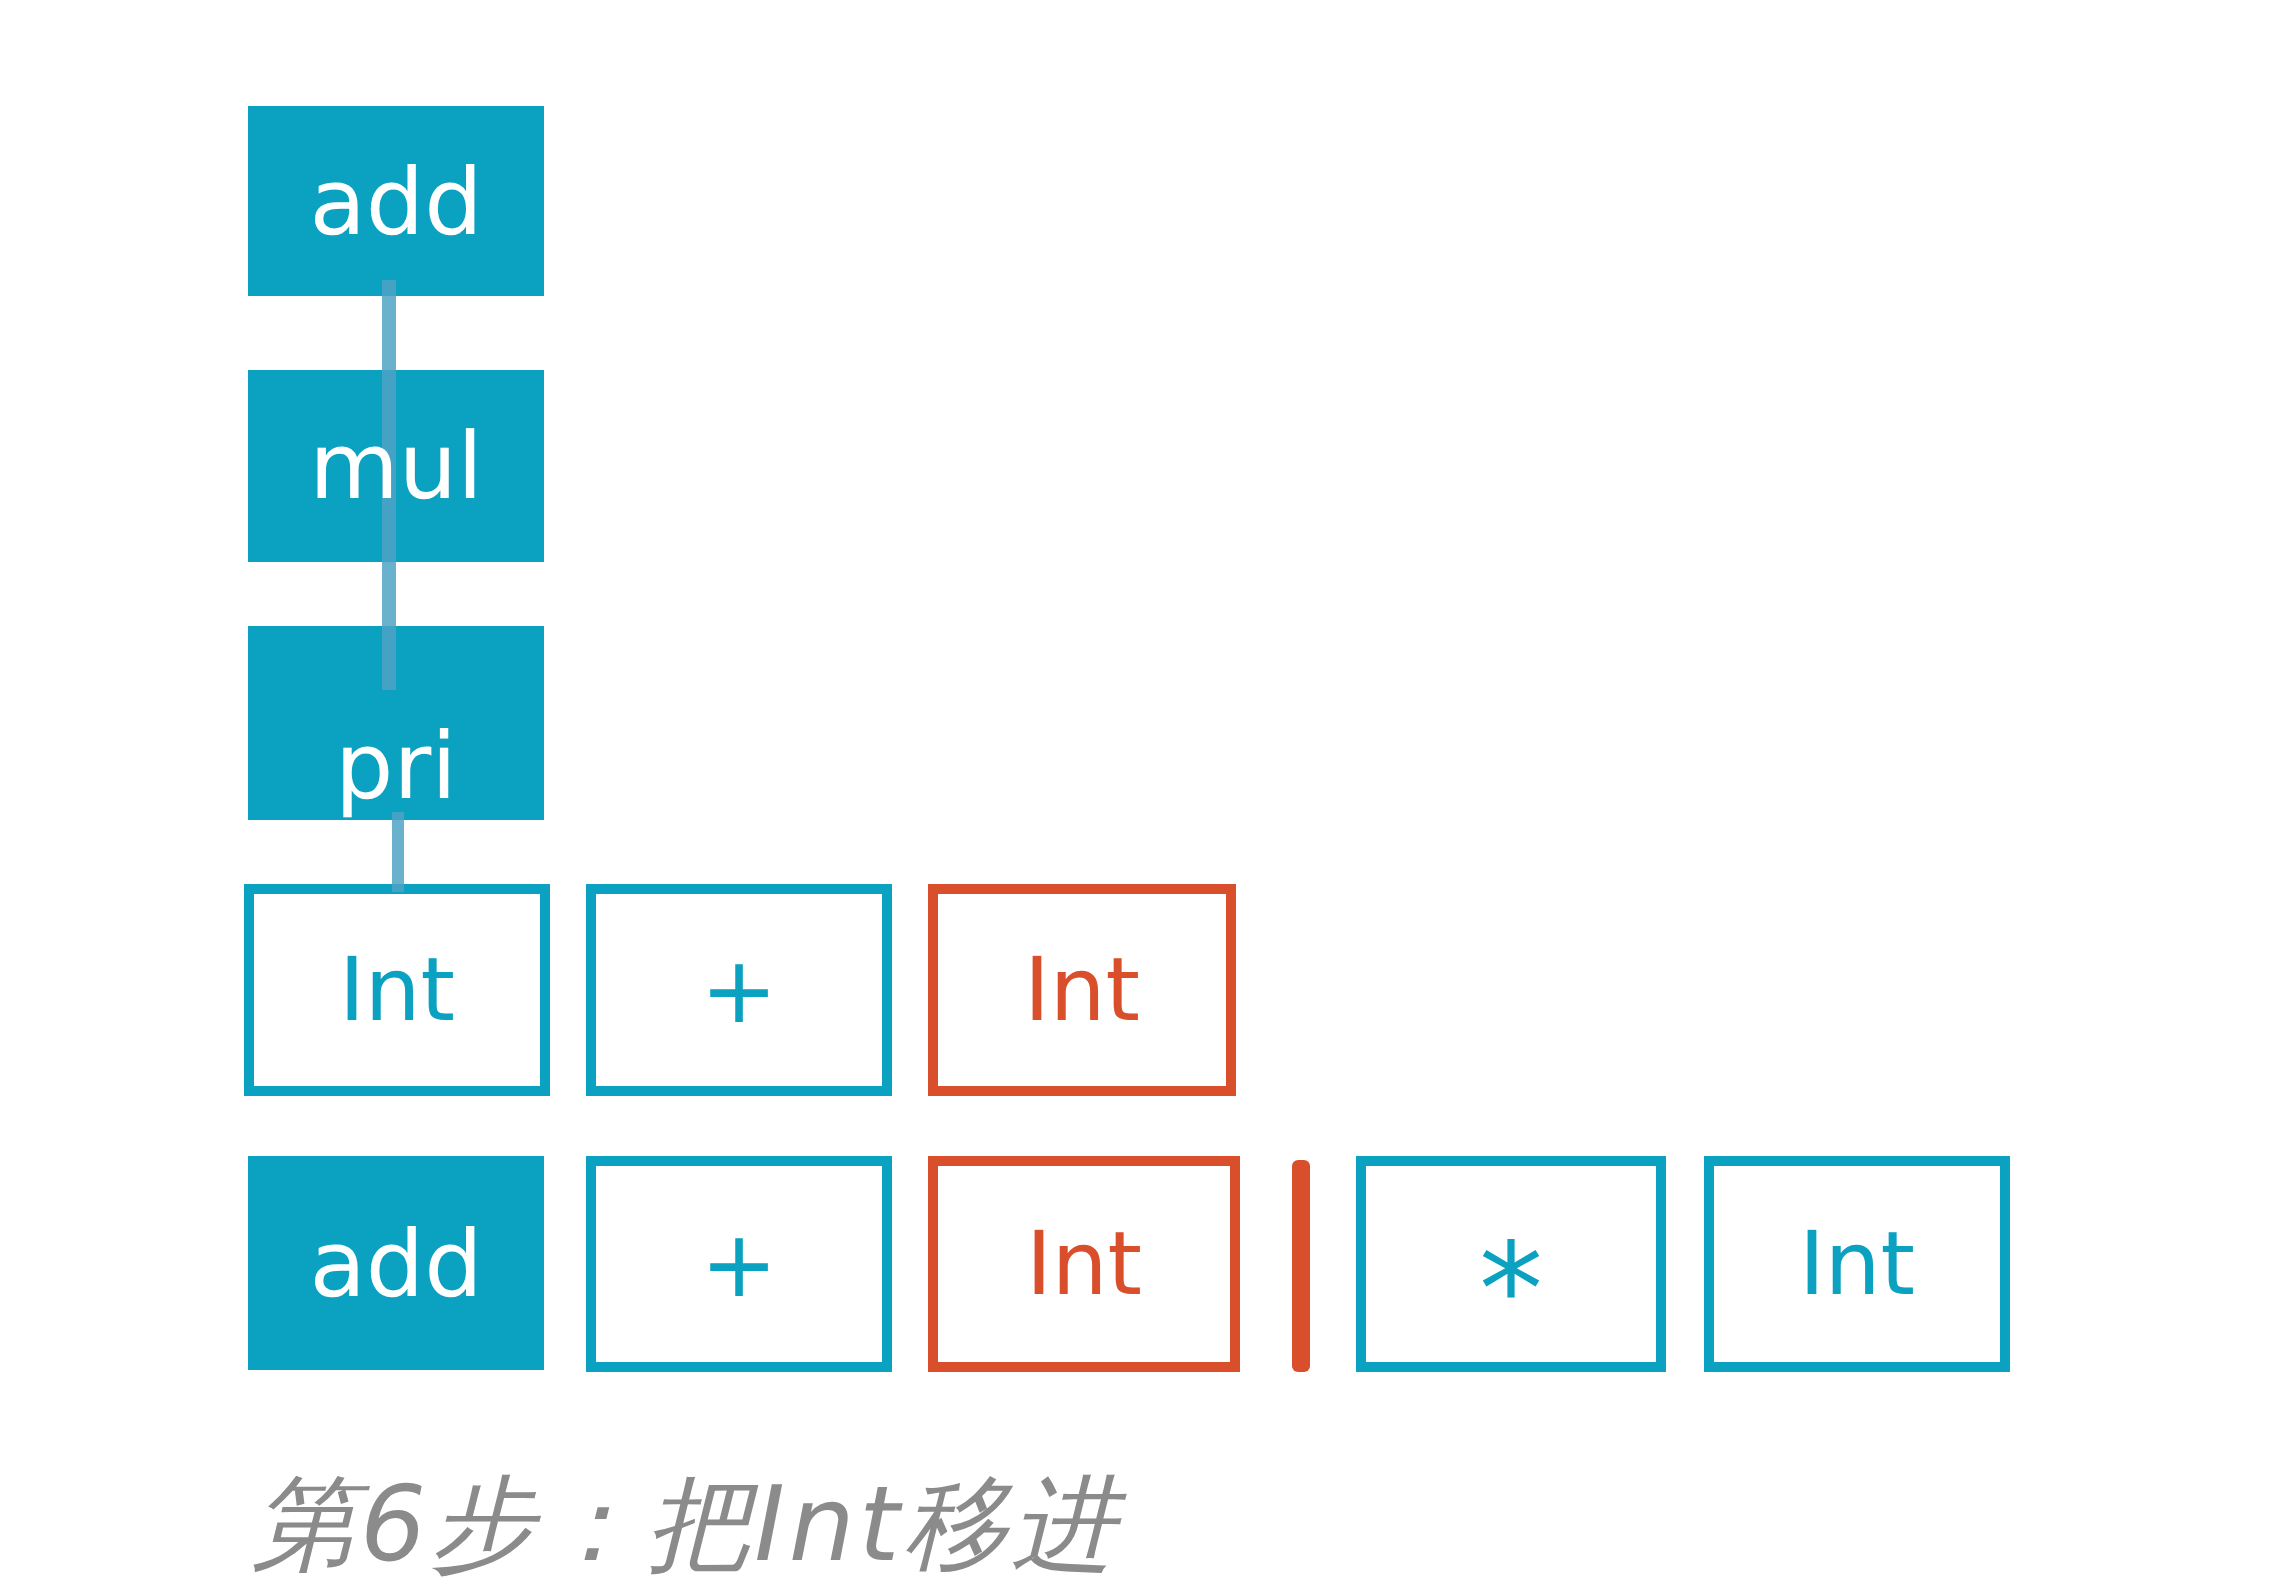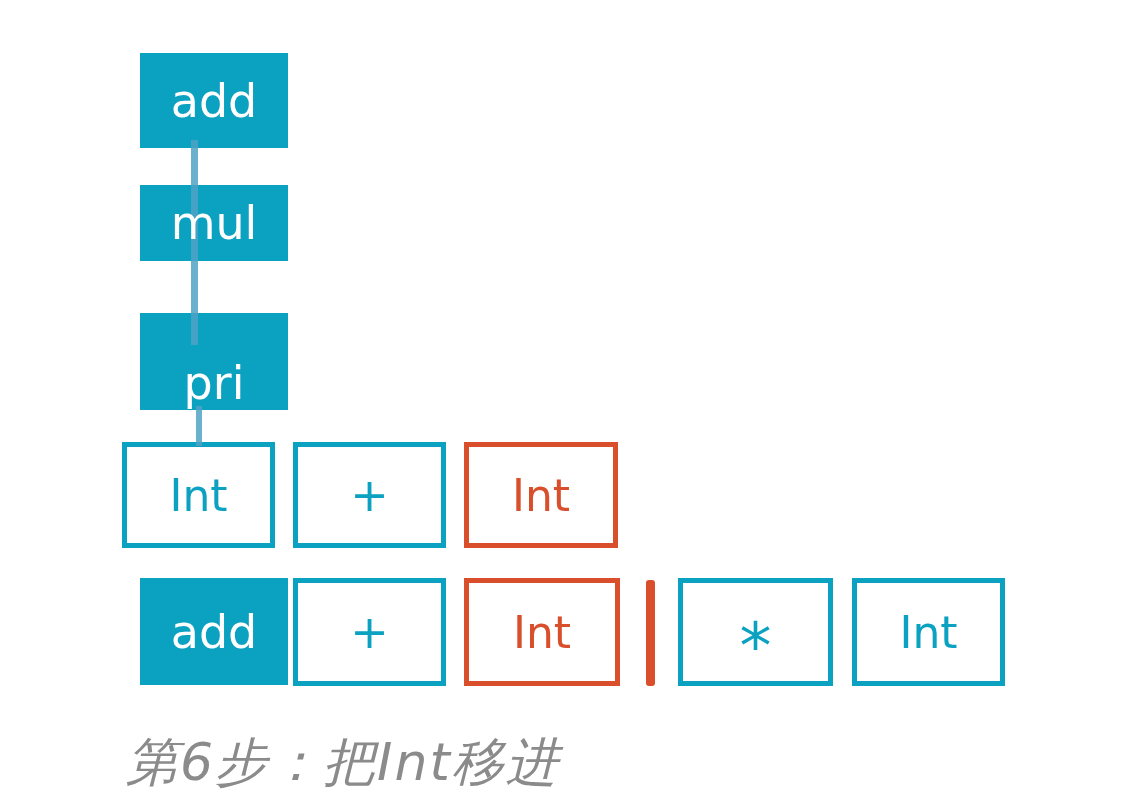--- a/index.html
+++ b/index.html
@@ -23,21 +23,20 @@
     box-sizing: border-box;
   }
   .box span {
     position: relative;
     z-index: 3;
   }
   .filled {
     background: var(--teal, #0ba1c0);
     color: #ffffff;
     font-size: 46px;
-    margin-left: 16px;
   }
   .outline-teal {
     background: #ffffff;
     border: 5px solid var(--teal, #0ba1c0);
     color: var(--teal, #0ba1c0);
     font-size: 44px;
   }
   .outline-orange {
     background: #ffffff;
     border: 5px solid var(--orange, #d94e2b);
@@ -51,21 +50,21 @@
     position: absolute;
     z-index: 2;
     background: var(--connector, #4fa3c4);
     opacity: 0.85;
   }
   #connector-top { left: 191px; top: 140px; width: 7px; height: 205px; }
   #connector-bottom { left: 196px; top: 406px; width: 6px; height: 40px; }
 
   
   #node-add { left: 124px; top: 53px;  width: 148px; height: 95px; }
-  #node-mul { left: 124px; top: 185px; width: 148px; height: 76px; }
+  #node-mul { left: 124px; top: 185px; width: 148px; height: 96px; }
   #node-pri { left: 124px; top: 313px; width: 148px; height: 97px; align-items: flex-end; }
 
   
   #r1-int1 { left: 122px; top: 442px; width: 153px; height: 106px; }
   #r1-plus { left: 293px; top: 442px; width: 153px; height: 106px; }
   #r1-int2 { left: 464px; top: 442px; width: 154px; height: 106px; }
 
   
   #r2-add  { left: 124px; top: 578px; width: 148px; height: 107px; }
   #r2-plus { left: 293px; top: 578px; width: 153px; height: 108px; }

